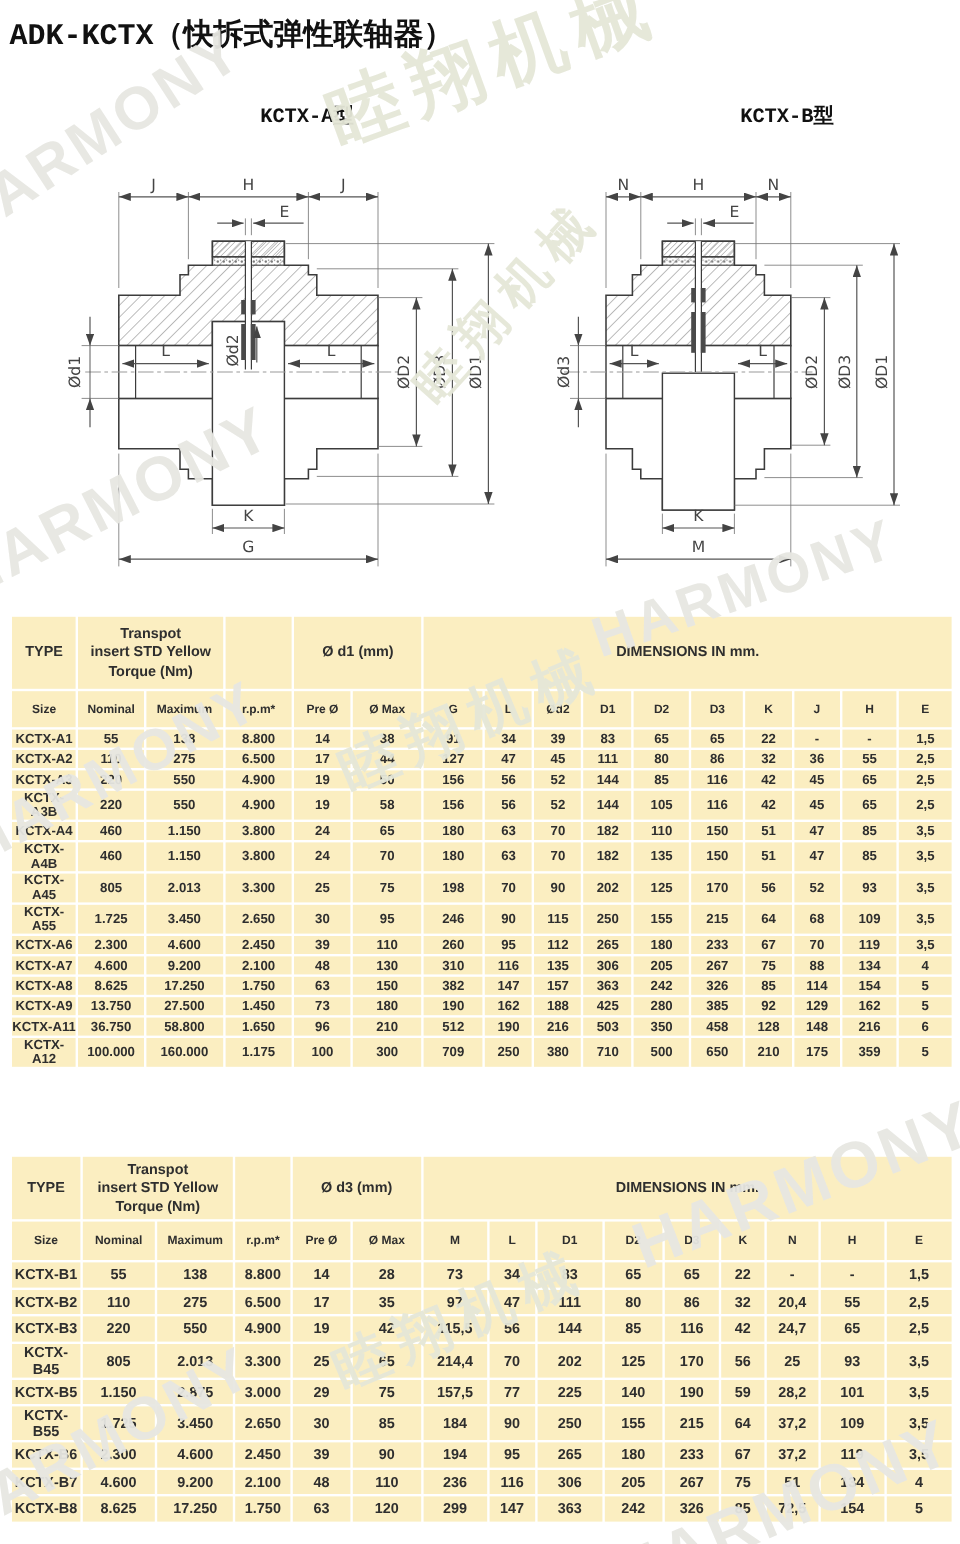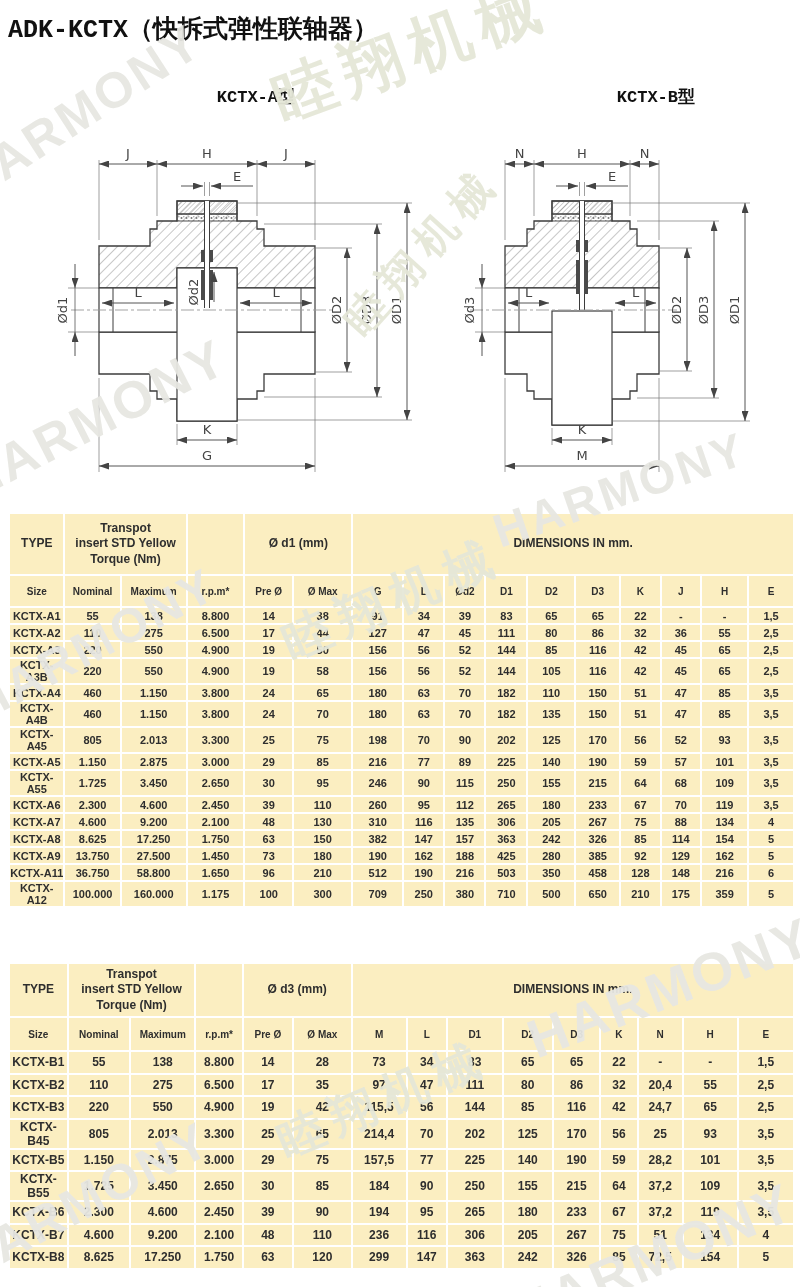--- a/index.html
+++ b/index.html
@@ -387,38 +387,20 @@
             <td>90</td>
             <td>202</td>
             <td>125</td>
             <td>170</td>
             <td>56</td>
             <td>52</td>
             <td>93</td>
             <td>3,5</td>
           </tr>
           <tr>
-            <td class="size">KCTX-A5</td>
-            <td>1.150</td>
-            <td>2.875</td>
-            <td>3.000</td>
-            <td>29</td>
-            <td>85</td>
-            <td>216</td>
-            <td>77</td>
-            <td>89</td>
-            <td>225</td>
-            <td>140</td>
-            <td>190</td>
-            <td>59</td>
-            <td>57</td>
-            <td>101</td>
-            <td>3,5</td>
-          </tr>
-          <tr>
             <td class="size">KCTX-A55</td>
             <td>1.725</td>
             <td>3.450</td>
             <td>2.650</td>
             <td>30</td>
             <td>95</td>
             <td>246</td>
             <td>90</td>
             <td>115</td>
             <td>250</td>

